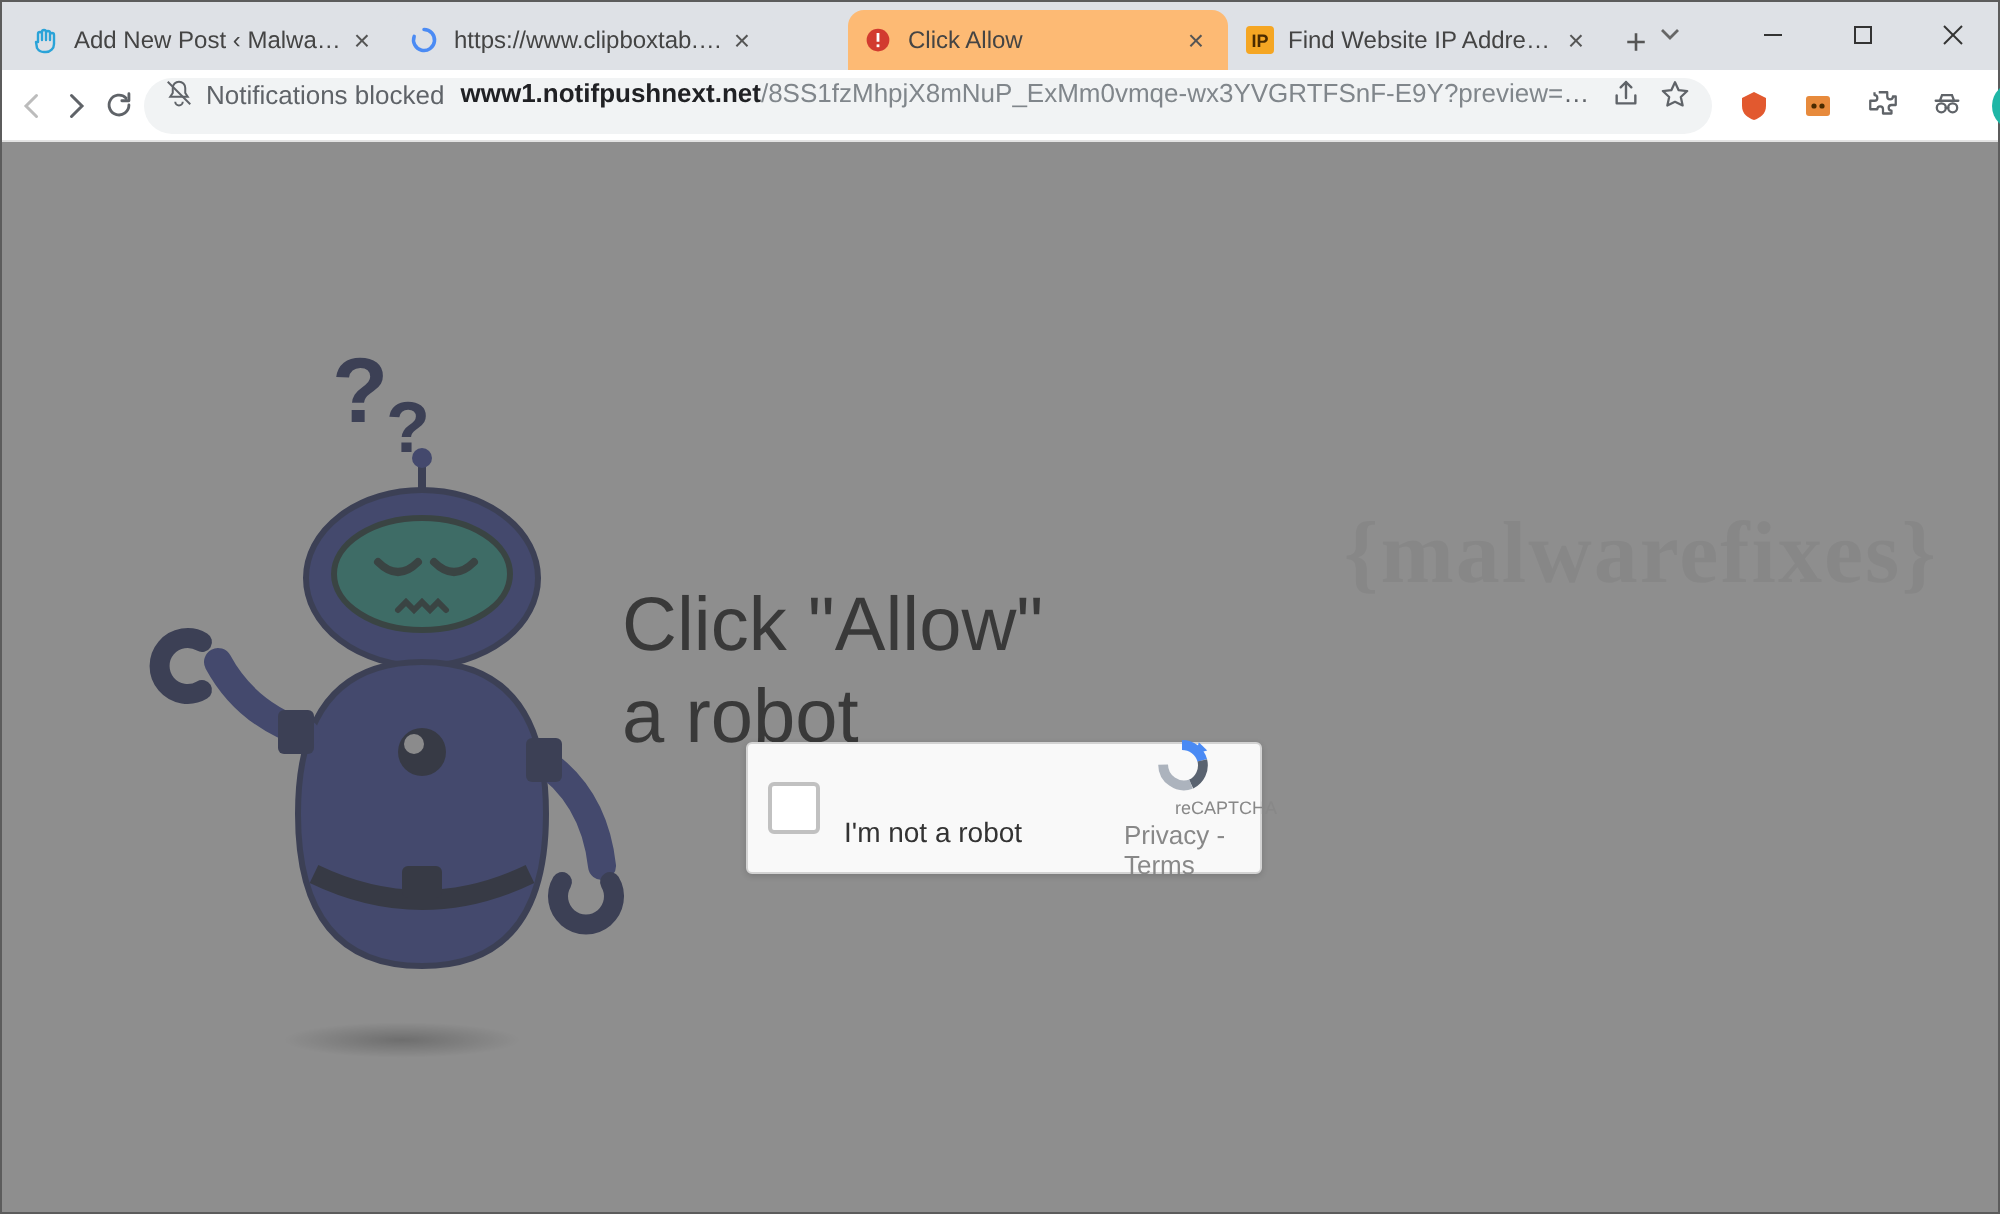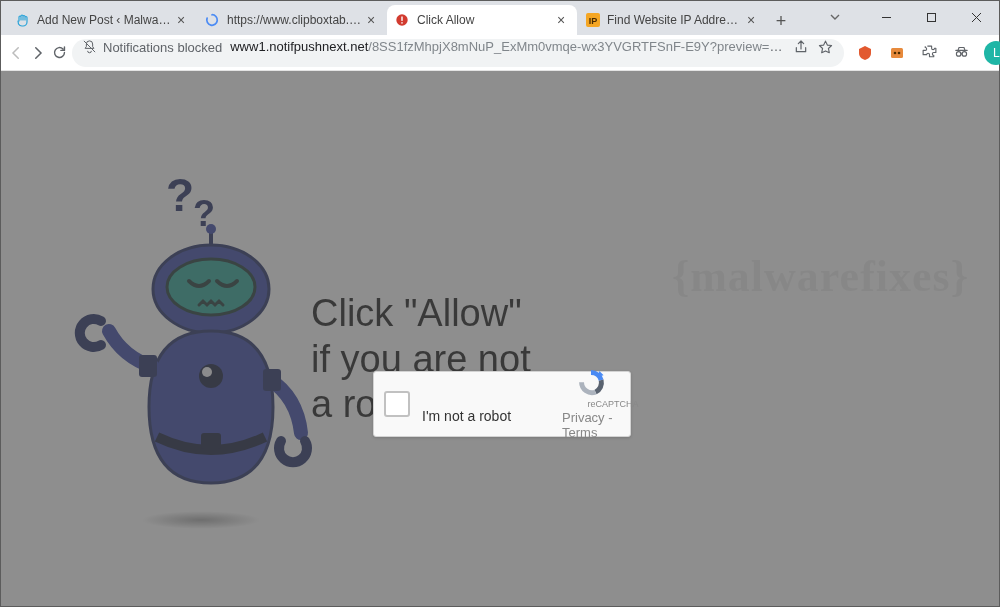--- a/index.html
+++ b/index.html
@@ -11,34 +11,34 @@
   
   .title-bar { height: 32px; background: #fff; display: flex; align-items: center; justify-content: flex-end; border-bottom: 1px solid #e0e0e0; }
   .win-controls { display: flex; height: 100%; }
   .win-btn { width: 45px; height: 100%; display: flex; align-items: center; justify-content: center; color: #333; font-size: 12px; }
   .win-btn svg { stroke: #333; fill: none; stroke-width: 1; }
   .win-chevron { width: 34px; height: 100%; display: flex; align-items: center; justify-content: center; color: #666; margin-right: 12px; }
 
   
   .tab-strip { height: 34px; background: #dee1e6; display: flex; align-items: flex-end; padding-left: 6px; position: relative; }
   .tab { height: 30px; width: 190px; background: #dee1e6; border-top-left-radius: 8px; border-top-right-radius: 8px; display: flex; align-items: center; padding: 0 8px; font-size: 12px; color: #444; position: relative; cursor: pointer; }
-  .tab.active { background: #ffffff; }
+  .tab.active { background: #fdba74; margin-left: 37px; }
   .tab .favicon { width: 16px; height: 16px; margin-right: 6px; flex-shrink: 0; display: flex; align-items: center; justify-content: flex-start; }
   .tab .tab-title { flex: 1; white-space: nowrap; overflow: hidden; text-overflow: ellipsis; }
   .tab .tab-close { width: 16px; height: 16px; display: flex; align-items: center; justify-content: center; color: #555; font-size: 14px; flex-shrink: 0; }
   .new-tab { width: 28px; height: 28px; display: flex; align-items: center; justify-content: center; color: #555; font-size: 18px; cursor: pointer; }
 
   
   .addr-row { height: 36px; background: #fff; display: flex; align-items: center; padding: 0 6px; border-bottom: 1px solid #e3e3e3; gap: 4px; }
   .nav-btn { width: 28px; height: 28px; display: flex; align-items: center; justify-content: center; color: #5f6368; border-radius: 50%; cursor: pointer; }
   .nav-btn.disabled { color: #bcbcbc; }
   .addr-bar { flex: 1; height: 28px; background: #f1f3f4; border-radius: 14px; display: flex; align-items: flex-start; padding: 0 10px; font-size: 13px; color: #5f6368; gap: 8px; }
   .notif-chip { display: flex; align-items: center; gap: 6px; color: #5f6368; }
   .url-text { flex: 1; white-space: nowrap; overflow: hidden; text-overflow: ellipsis; }
-  .url-host { color: #202124; }
+  .url-host { color: #202124; font-weight: bold; }
   .url-path { color: #80868b; }
   .addr-actions { display: flex; align-items: center; gap: 14px; margin-left: 8px; margin-right: 6px; }
   .ext-icon { width: 18px; height: 18px; display: flex; align-items: center; justify-content: center; }
   .profile-dot { width: 24px; height: 24px; border-radius: 50%; background: #1fb6a6; color: #fff; display: flex; align-items: center; justify-content: center; font-size: 12px; font-weight: 500; }
 
   
   .content { flex: 1; position: relative; overflow: hidden; background: #fcfcfc; }
   .shade { position: absolute; inset: 0; background: rgba(80,80,80,0.64); }
 
   
@@ -250,21 +250,20 @@
 
         <path d="M208 208 q28 18 32 54" fill="none" stroke="#2f3fa0" stroke-width="14" stroke-linecap="round"></path>
         <rect x="202" y="198" width="18" height="22" rx="3" fill="#1b2660"></rect>
         <path d="M244 270 a14 14 0 1 1 -24 0" fill="none" stroke="#1b2660" stroke-width="10" stroke-linecap="round"></path>
       </svg>
     </div>
     <div class="robot-shadow"></div>
 
     <div class="headline">
       <div>Click "Allow"</div>
-      <div>if you are not</div>
       <div>a robot</div>
     </div>
 
 
     <div class="shade"></div>
 
     <div class="recaptcha">
       <div class="rc-check"></div>
       <div class="rc-label">I'm not a robot</div>
       <div class="rc-right">

